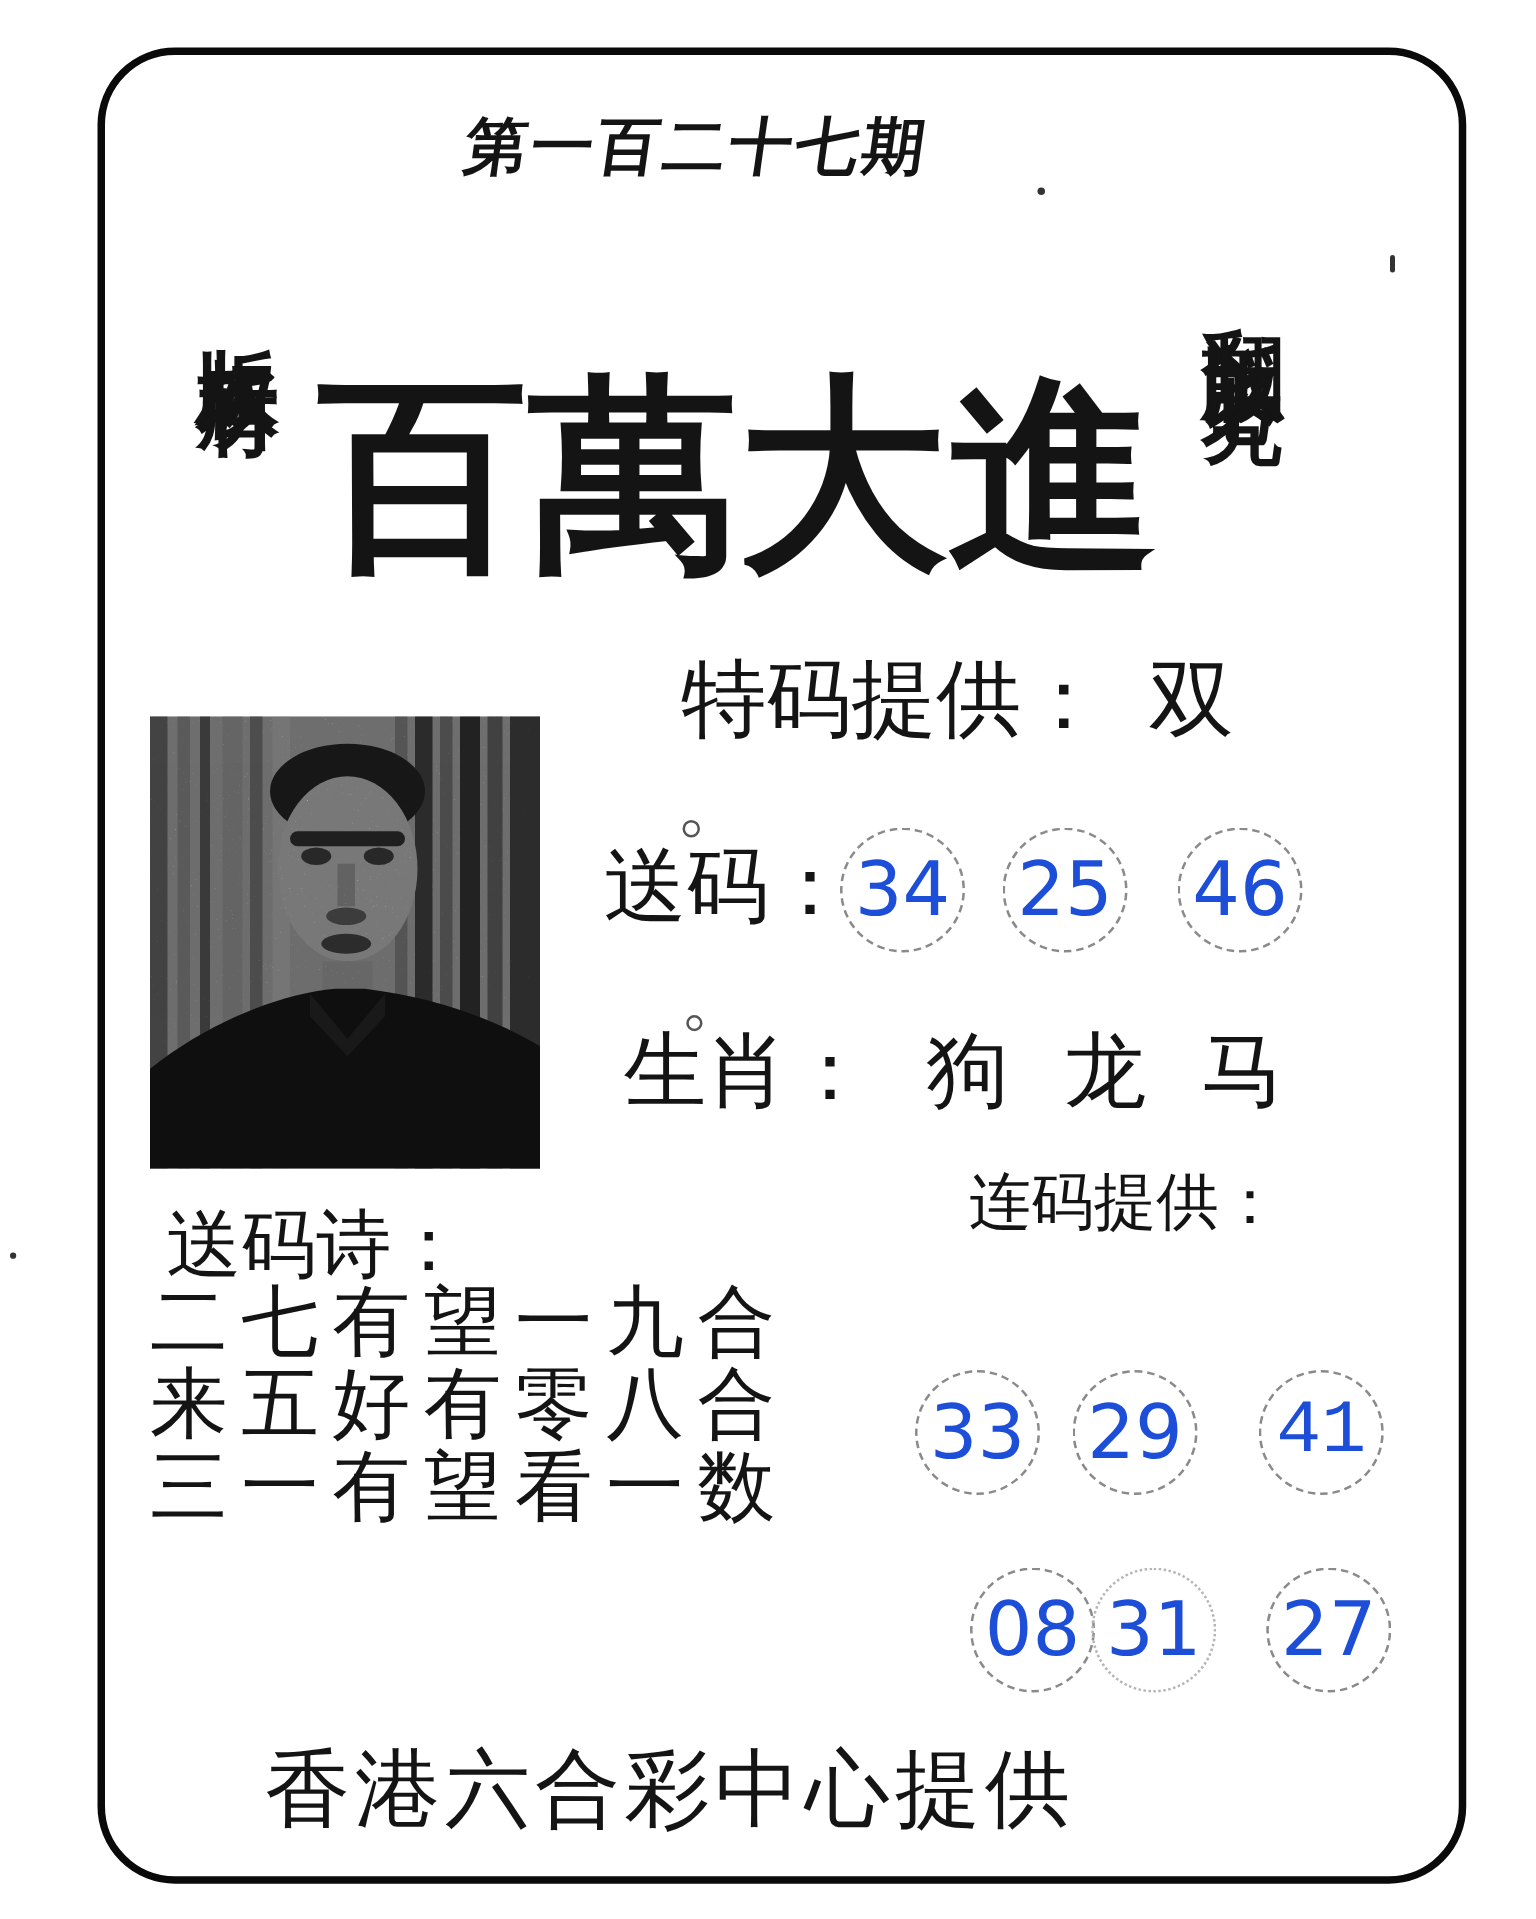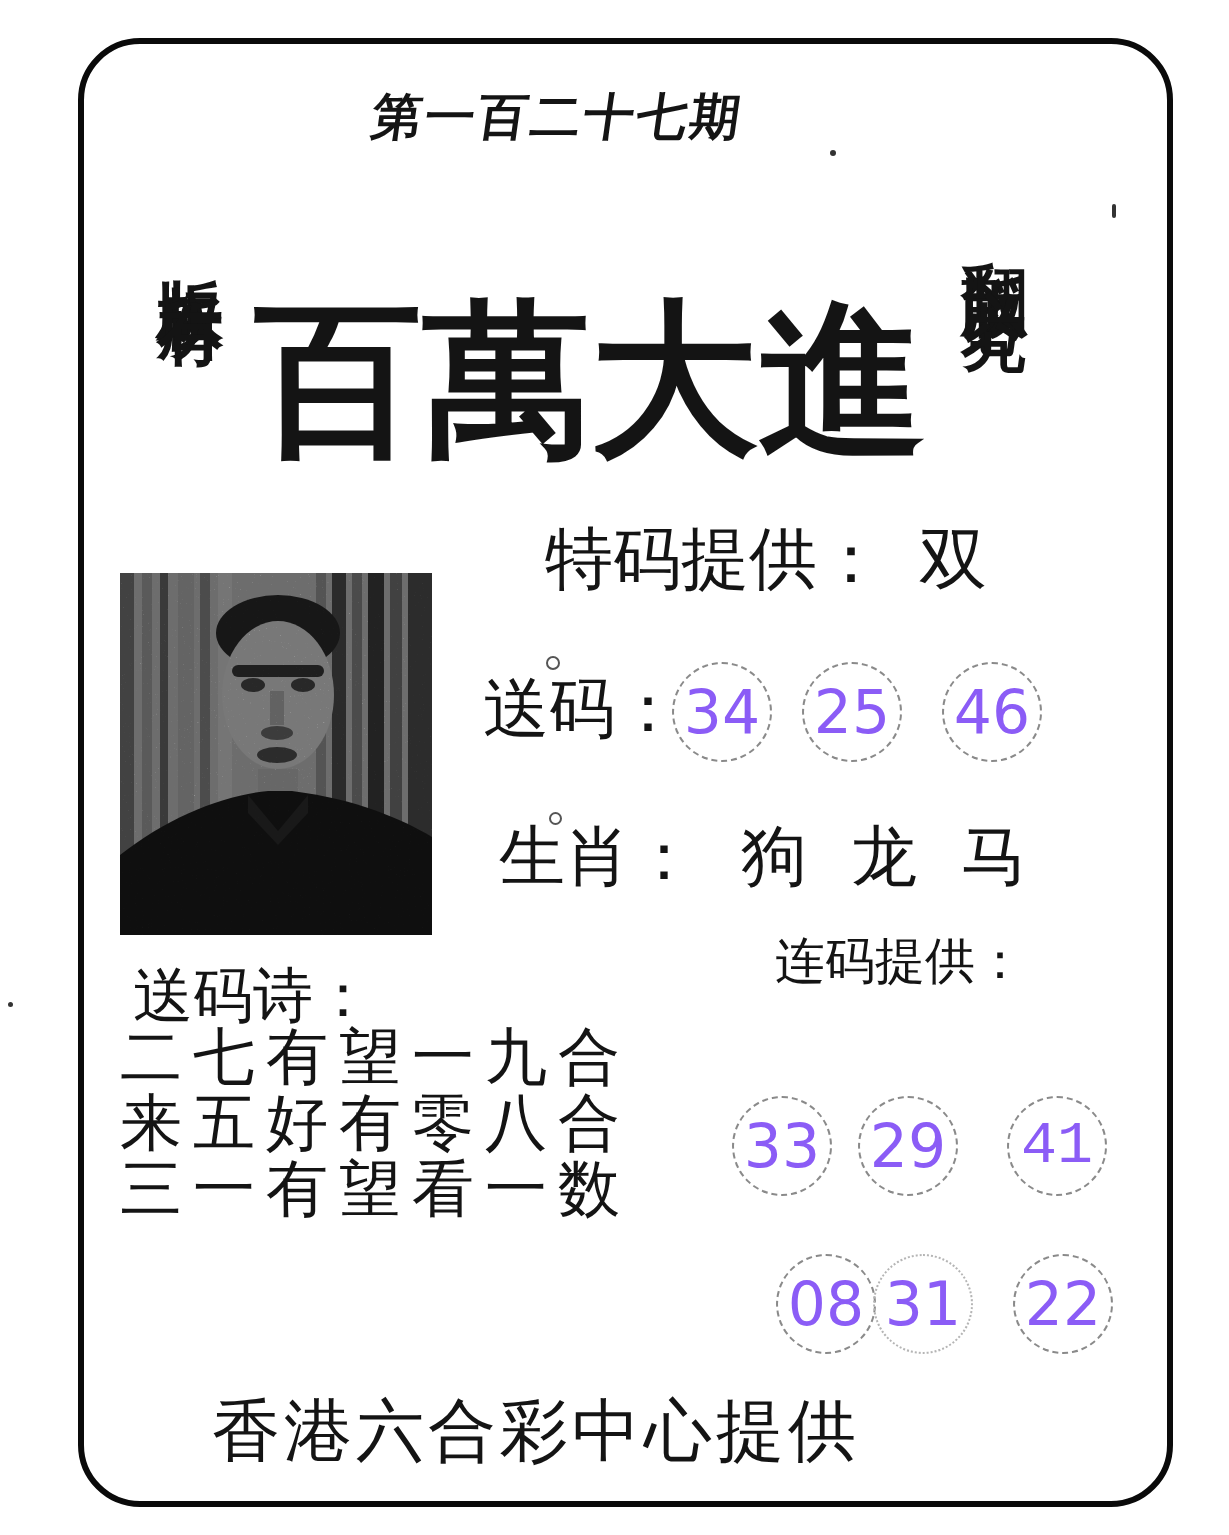--- a/index.html
+++ b/index.html
@@ -43,21 +43,21 @@
   .zodiac-line .z{margin-left:44px;}
   .poem-label{left:133px;top:956px;font-size:60px;}
   .poem{position:absolute;left:120px;top:1024px;font-size:62px;line-height:66px;letter-spacing:11px;white-space:nowrap;}
   .linked-label{left:775px;top:928px;font-size:50px;}
   .footer-line{left:212px;top:1386px;font-size:68px;letter-spacing:4px;}
   .circle-num{
     position:absolute;width:96px;height:96px;
     border:2px dashed #8a8a8a;border-radius:50%;
     display:flex;align-items:center;justify-content:center;
     font-family:"DejaVu Sans", sans-serif;
-    font-size:60px;color:#8b5cf6;
+    font-size:60px;color:#1d4ed8;
   }
   .c-faint{border-color:#b5b5b5;border-style:dotted;}
   .photo{
     position:absolute;left:120px;top:573px;width:312px;height:362px;
     overflow:hidden;
   }
   .speck{position:absolute;background:#333;border-radius:50%;}
   .speck-ring{position:absolute;border:2px solid #555;border-radius:50%;background:transparent;}
 </style>
 </head>
@@ -130,21 +130,21 @@
     <div>来五好有零八合</div>
     <div>三一有望看一数</div>
   </div>
 
   <div class="line linked-label">连码提供：</div>
   <div class="circle-num" style="left:732px;top:1096px;">33</div>
   <div class="circle-num" style="left:858px;top:1096px;">29</div>
   <div class="circle-num" style="left:1007px;top:1096px;font-family:Liberation Mono, monospace;">41</div>
   <div class="circle-num" style="left:776px;top:1254px;">08</div>
   <div class="circle-num c-faint" style="left:873px;top:1254px;">31</div>
-  <div class="circle-num" style="left:1013px;top:1254px;">22</div>
+  <div class="circle-num" style="left:1013px;top:1254px;">27</div>
 
   <div class="line footer-line">香港六合彩中心提供</div>
 
   <div class="speck" style="left:830px;top:150px;width:6px;height:6px;"></div>
   <div class="speck" style="left:1112px;top:204px;width:4px;height:14px;border-radius:2px;"></div>
   <div class="speck-ring" style="left:546px;top:656px;width:10px;height:10px;"></div>
   <div class="speck-ring" style="left:549px;top:812px;width:9px;height:9px;"></div>
   <div class="speck" style="left:8px;top:1002px;width:5px;height:5px;"></div>
 
 </div>

